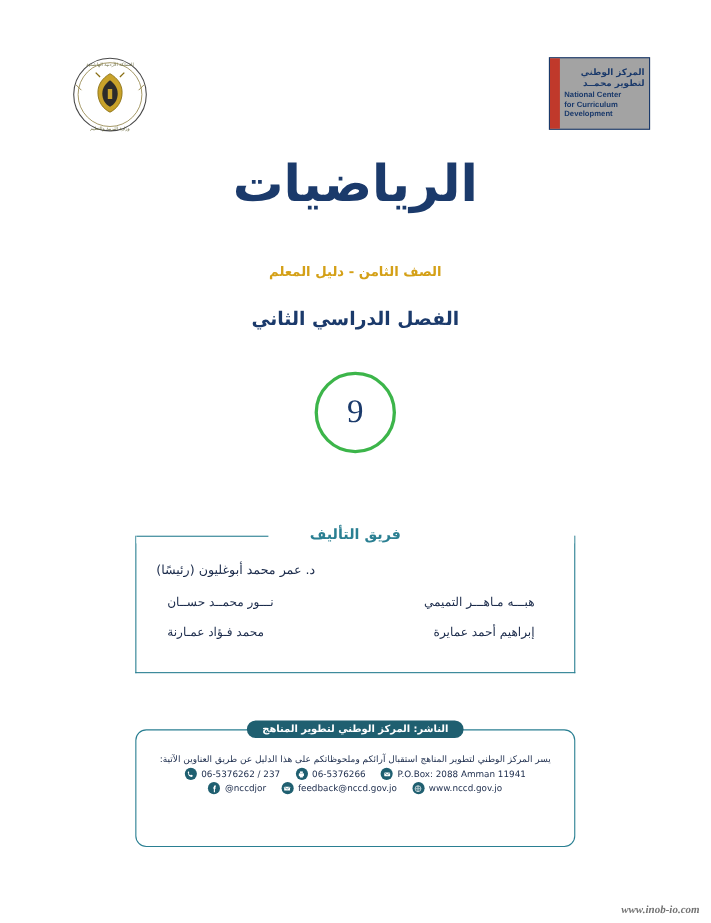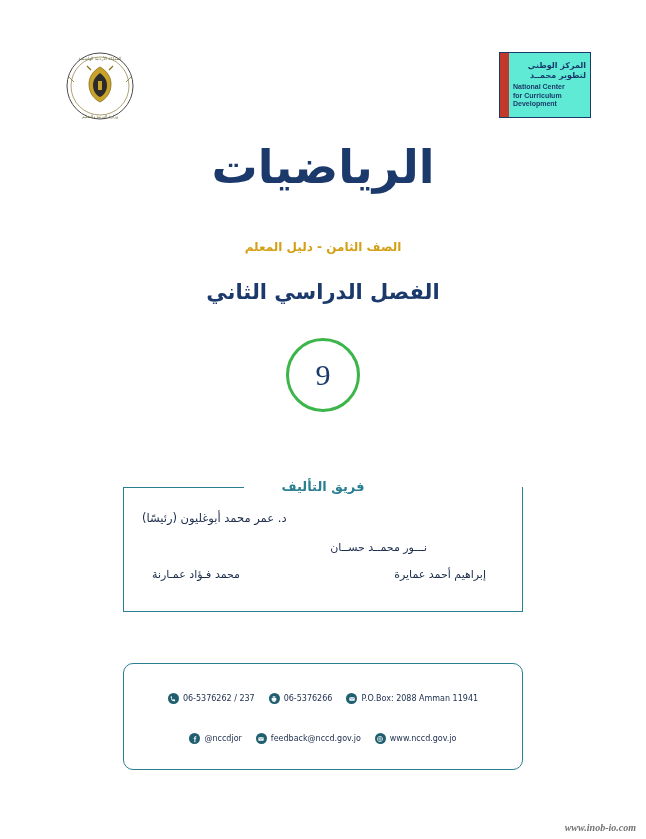--- a/index.html
+++ b/index.html
@@ -32,21 +32,21 @@
     position: absolute;
     top: 52px;
     right: 55px;
     width: 92px;
     height: 66px;
     border: 1.6px solid #1b3a6b;
     box-sizing: border-box;
     display: flex;
     flex-direction: row-reverse;
     align-items: center;
-    background: #5eead4;
+    background: #a3a3a3;
   }
   .nccd-box .bar {
     width: 9px;
     align-self: stretch;
     background: #c0392b;
     margin: 0;
   }
   .nccd-text {
     flex: 1;
     padding: 3px 4px 3px 4px;
@@ -93,21 +93,21 @@
     font-size: 12px;
     font-weight: bold;
     color: #d4a017;
   }
   .subtitle-blue {
     position: absolute;
     top: 280px;
     left: 0;
     right: 0;
     text-align: center;
-    font-size: 21px;
+    font-size: 17px;
     font-weight: bold;
     color: #1b3a6b;
   }
 
   
   .grade-wrap {
     position: absolute;
     top: 338px;
     left: 0;
     right: 0;
@@ -217,21 +217,21 @@
     font-size: 8.2px;
     color: #1b2b4b;
     padding: 0 14px;
     line-height: 1.5;
   }
   .contact-row {
     display: flex;
     justify-content: center;
     align-items: center;
     gap: 14px;
-    margin-top: 29px;
+    margin-top: 2px;
     font-size: 8px;
     color: #1b2b4b;
     direction: ltr;
   }
   .contact-item {
     display: flex;
     align-items: center;
     gap: 4px;
     white-space: nowrap;
   }
@@ -308,29 +308,32 @@
     </div>
   </div>
 
   <div class="authors">
     <div class="authors-label">
       <span>فريق التأليف</span>
     </div>
     <div class="lead">د. عمر محمد أبوغليون (رئيسًا)</div>
 
     <div class="arow">
+      <div class="rightcol">هبـــه مـاهـــر التميمي</div>
       <div class="leftcol">نـــور محمــد حســان</div>
     </div>
     <div class="arow">
       <div class="rightcol">إبراهيم أحمد عمايرة</div>
       <div class="leftcol">محمد فـؤاد عمـارنة</div>
     </div>
   </div>
 
   <div class="pub">
+    <div class="pub-badge">الناشر: المركز الوطني لتطوير المناهج</div>
+    <div class="pub-line">يسر المركز الوطني لتطوير المناهج استقبال آرائكم وملحوظاتكم على هذا الدليل عن طريق العناوين الآتية:</div>
 
     <div class="contact-row">
       <div class="contact-item">
         <span class="ico">
           <svg viewBox="0 0 12 12" width="8" height="8">
               <path d="M3 1.6c.6 0 1 .4 1.2 1l.3 1c.1.4 0 .7-.3.9l-.5.4c.5 1 1.3 1.8 2.3 2.3l.4-.5c.2-.3.5-.4.9-.3l1 .3c.6.2 1 .6 1 1.2 0 .9-.8 1.6-1.7 1.5C4.8 9 3 7.2 2.6 3.3 2.5 2.4 3.1 1.6 3 1.6z" fill="#fff"></path>
             </svg>
         </span>
         <span>06-5376262 / 237</span>
       </div>

